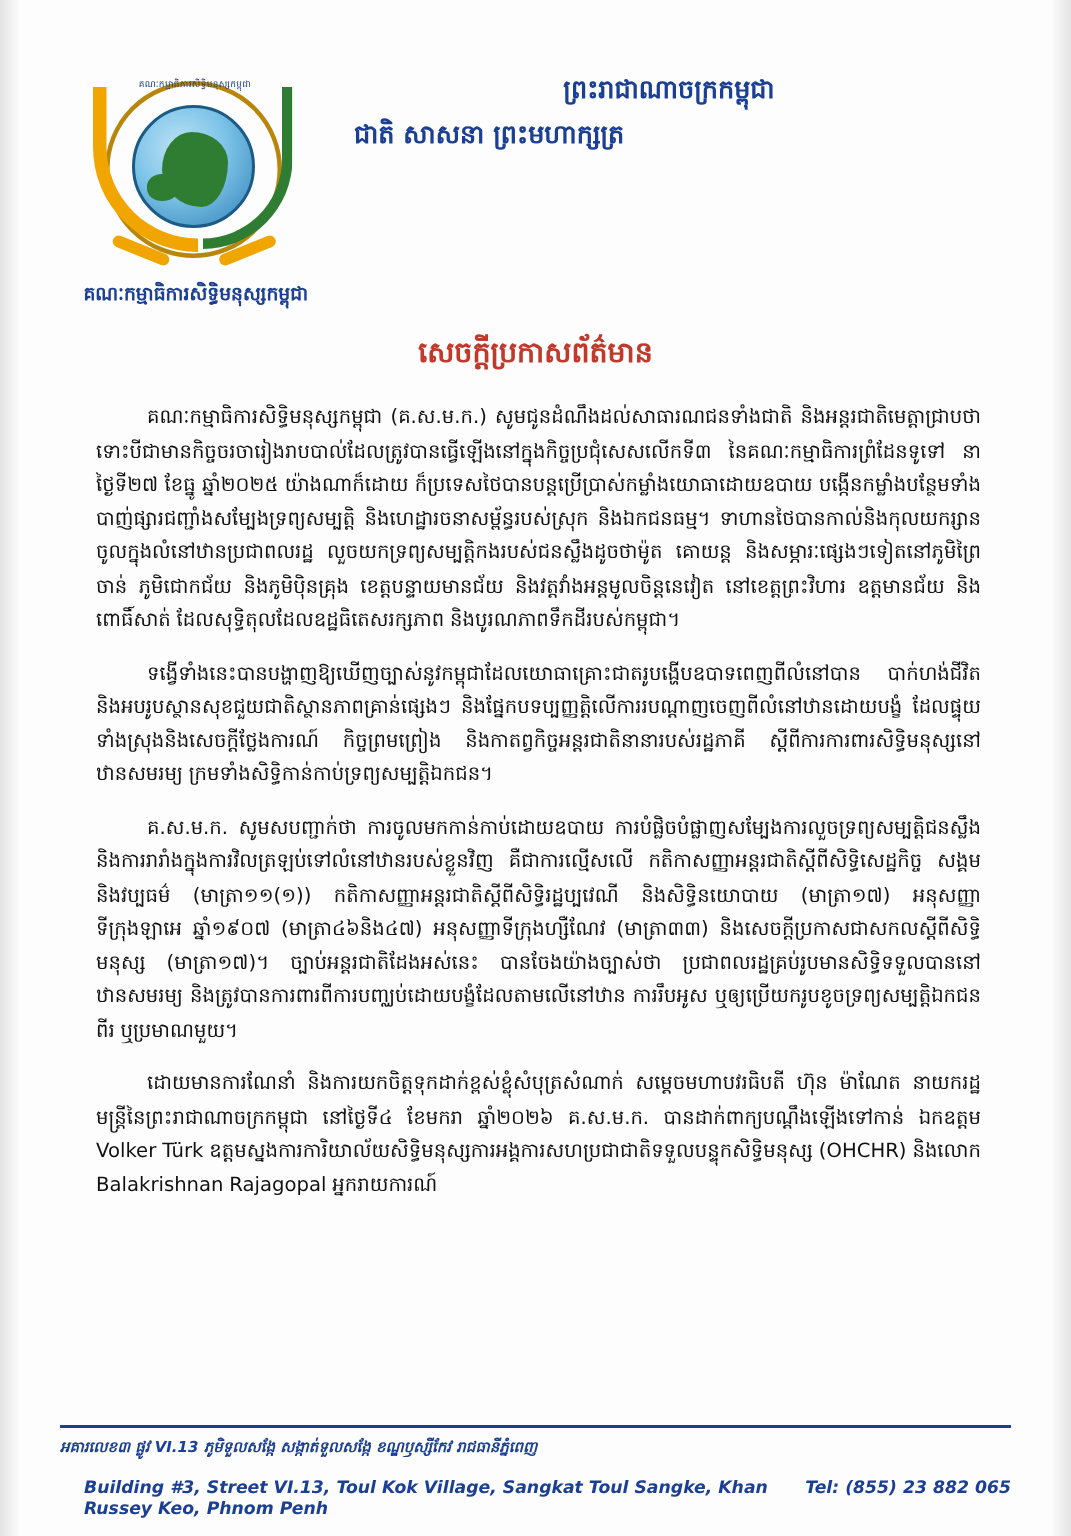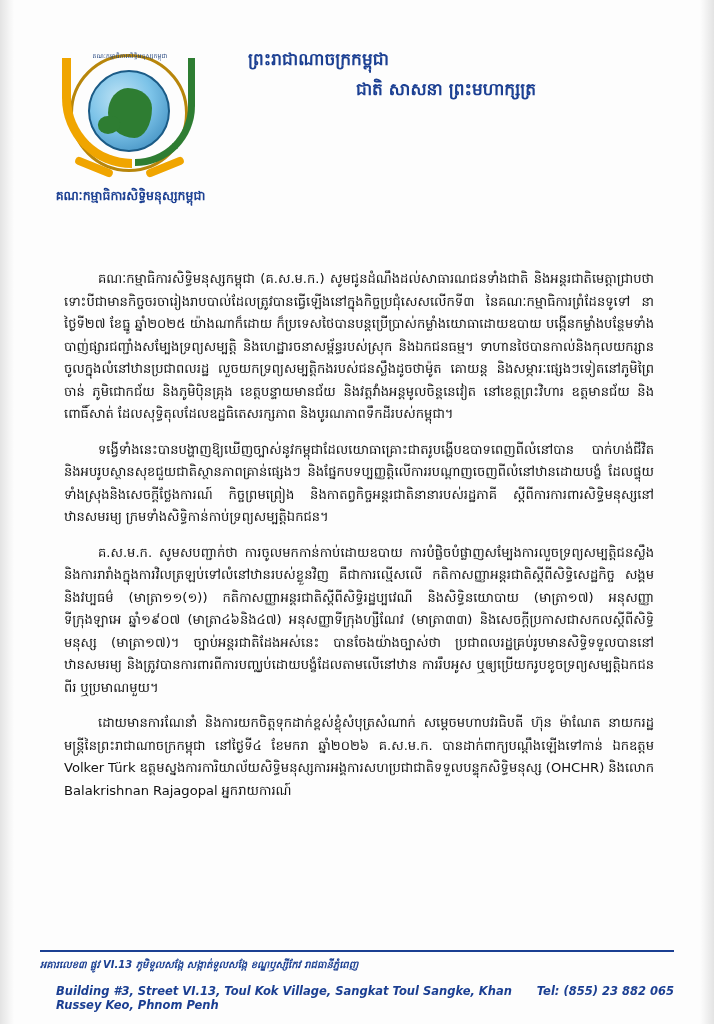--- a/index.html
+++ b/index.html
@@ -133,33 +133,33 @@
     left: 18px;
     top: 188px;
     width: 225px;
     text-align: center;
     font-size: 12.5px;
     font-weight: bold;
     color: #1b3f92;
   }
   .kingdom-line1 {
     position: absolute;
-    left: 248px;
+    left: 236px;
     top: 48px;
     width: 420px;
+    text-align: center;
     font-size: 17px;
     font-weight: bold;
     color: #1b3f92;
   }
   .kingdom-line2 {
     position: absolute;
     left: 236px;
     top: 78px;
     width: 420px;
-    text-align: center;
     font-size: 17px;
     font-weight: bold;
     color: #1b3f92;
   }
 
   
   .doc-title {
     position: absolute;
     left: 0;
     top: 222px;
@@ -268,20 +268,21 @@
       <div class="wheat-right"></div>
       <div class="khmer-top">គណៈកម្មាធិការសិទ្ធិមនុស្សកម្ពុជា</div>
     </div>
 
     <div class="logo-caption">គណៈកម្មាធិការសិទ្ធិមនុស្សកម្ពុជា</div>
 
     <div class="kingdom-line1">ព្រះរាជាណាចក្រកម្ពុជា</div>
     <div class="kingdom-line2">ជាតិ សាសនា ព្រះមហាក្សត្រ</div>
   </div>
 
+  <div class="doc-title">សេចក្តីប្រកាសព័ត៌មាន</div>
 
   <div class="body-wrap">
     <p class="para">គណៈកម្មាធិការសិទ្ធិមនុស្សកម្ពុជា (គ.ស.ម.ក.) សូមជូនដំណឹងដល់សាធារណជនទាំងជាតិ និងអន្តរជាតិមេត្តាជ្រាបថា ទោះបីជាមានកិច្ចចរចារៀងរាបបាល់ដែលត្រូវបានធ្វើឡើងនៅក្នុងកិច្ចប្រជុំសេសលើកទី៣ នៃគណៈកម្មាធិការព្រំដែនទូទៅ នាថ្ងៃទី២៧ ខែធ្នូ ឆ្នាំ២០២៥ យ៉ាងណាក៏ដោយ ក៏ប្រទេសថៃបានបន្តប្រើប្រាស់កម្លាំងយោធាដោយឧបាយ បង្កើនកម្លាំងបន្ថែមទាំងបាញ់ផ្សារជញ្ជាំងសម្បែងទ្រព្យសម្បត្តិ និងហេដ្ឋារចនាសម្ព័ន្ធរបស់ស្រុក និងឯកជនធម្ម។ ទាហានថៃបានកាល់និងកុលយករ្សានចូលក្នុងលំនៅឋានប្រជាពលរដ្ឋ លួចយកទ្រព្យសម្បត្តិកងរបស់ជនស្លឹងដូចថាម៉ូត គោយន្ត និងសម្ភារៈផ្សេងៗទៀតនៅភូមិព្រៃចាន់ ភូមិជោកជ័យ និងភូមិប៉ិនគ្រុង ខេត្តបន្ទាយមានជ័យ និងវត្តវាំងអន្តមូលចិន្តនេវៀត នៅខេត្តព្រះវិហារ ឧត្តមានជ័យ និងពោធិ៍សាត់ ដែលសុទ្ធិតុលដែលឧដ្ឋធិតេសរក្សភាព និងបូរណភាពទឹកដីរបស់កម្ពុជា។</p>
     <p class="para">ទង្វើទាំងនេះបានបង្ហាញឱ្យឃើញច្បាស់នូវកម្ពុជាដែលយោធាគ្រោះជាតរូបង្ហើបឧបាទពេញពីលំនៅបាន បាក់ហង់ជីវិត និងអបរូបស្ថានសុខជួយជាតិស្ថានភាពគ្រាន់ផ្សេងៗ និងផ្នែកបទប្បញ្ញត្តិលើការរបណ្តាញចេញពីលំនៅឋានដោយបង្ខំ ដែលផ្ទុយទាំងស្រុងនិងសេចក្តីថ្លែងការណ៍ កិច្ចព្រមព្រៀង និងកាតព្វកិច្ចអន្តរជាតិនានារបស់រដ្ឋភាគី ស្តីពីការការពារសិទ្ធិមនុស្សនៅឋានសមរម្យ ក្រមទាំងសិទ្ធិកាន់កាប់ទ្រព្យសម្បត្តិឯកជន។</p>
     <p class="para">គ.ស.ម.ក. សូមសបញ្ជាក់ថា ការចូលមកកាន់កាប់ដោយឧបាយ ការបំផ្លិចបំផ្លាញសម្បែងការលួចទ្រព្យសម្បត្តិជនស្លឹង និងការរារាំងក្នុងការវិលត្រឡប់ទៅលំនៅឋានរបស់ខ្លួនវិញ គឺជាការល្មើសលើ កតិកាសញ្ញាអន្តរជាតិស្តីពីសិទ្ធិសេដ្ឋកិច្ច សង្គម និងវប្បធម៌ (មាត្រា១១(១)) កតិកាសញ្ញាអន្តរជាតិស្តីពីសិទ្ធិរដ្ឋប្បវេណី និងសិទ្ធិនយោបាយ (មាត្រា១៧) អនុសញ្ញាទីក្រុងឡាអេ ឆ្នាំ១៩០៧ (មាត្រា៤៦និង៤៧) អនុសញ្ញាទីក្រុងហ្សឺណែវ (មាត្រា៣៣) និងសេចក្តីប្រកាសជាសកលស្តីពីសិទ្ធិមនុស្ស (មាត្រា១៧)។ ច្បាប់អន្តរជាតិដែងអស់នេះ បានចែងយ៉ាងច្បាស់ថា ប្រជាពលរដ្ឋគ្រប់រូបមានសិទ្ធិទទួលបាននៅឋានសមរម្យ និងត្រូវបានការពារពីការបញ្ឈប់ដោយបង្ខំដែលតាមលើនៅឋាន ការរឹបអូស ឬឲ្យប្រើយករូបខូចទ្រព្យសម្បត្តិឯកជនពីរ ឬប្រមាណមួយ។</p>
     <p class="para">ដោយមានការណែនាំ និងការយកចិត្តទុកដាក់ខ្ពស់ខ្លុំសំបុត្រសំណាក់ សម្តេចមហាបវរធិបតី ហ៊ុន ម៉ាណែត នាយករដ្ឋមន្ត្រីនៃព្រះរាជាណាចក្រកម្ពុជា នៅថ្ងៃទី៤ ខែមករា ឆ្នាំ២០២៦ គ.ស.ម.ក. បានដាក់ពាក្យបណ្តឹងឡើងទៅកាន់ ឯកឧត្តម Volker Türk ឧត្តមស្នងការការិយាល័យសិទ្ធិមនុស្សការអង្គការសហប្រជាជាតិទទួលបន្ទុកសិទ្ធិមនុស្ស (OHCHR) និងលោក Balakrishnan Rajagopal អ្នករាយការណ៍</p>
   </div>
 
   <div class="footer-rule"></div>
   <div class="footer-khmer">អគារលេខ៣ ផ្លូវ VI.13 ភូមិទួលសង្កែ សង្កាត់ទួលសង្កែ ខណ្ឌឫស្សីកែវ រាជធានីភ្នំពេញ</div>

